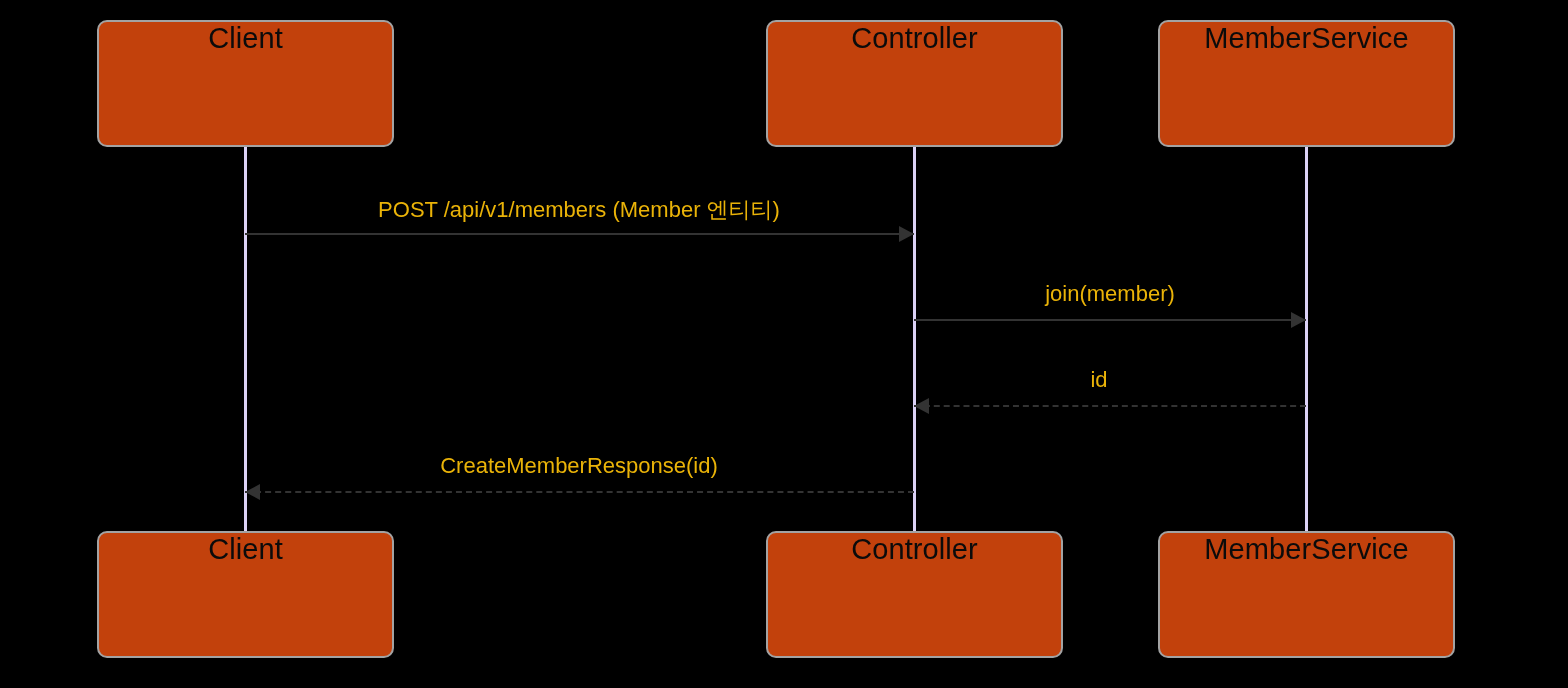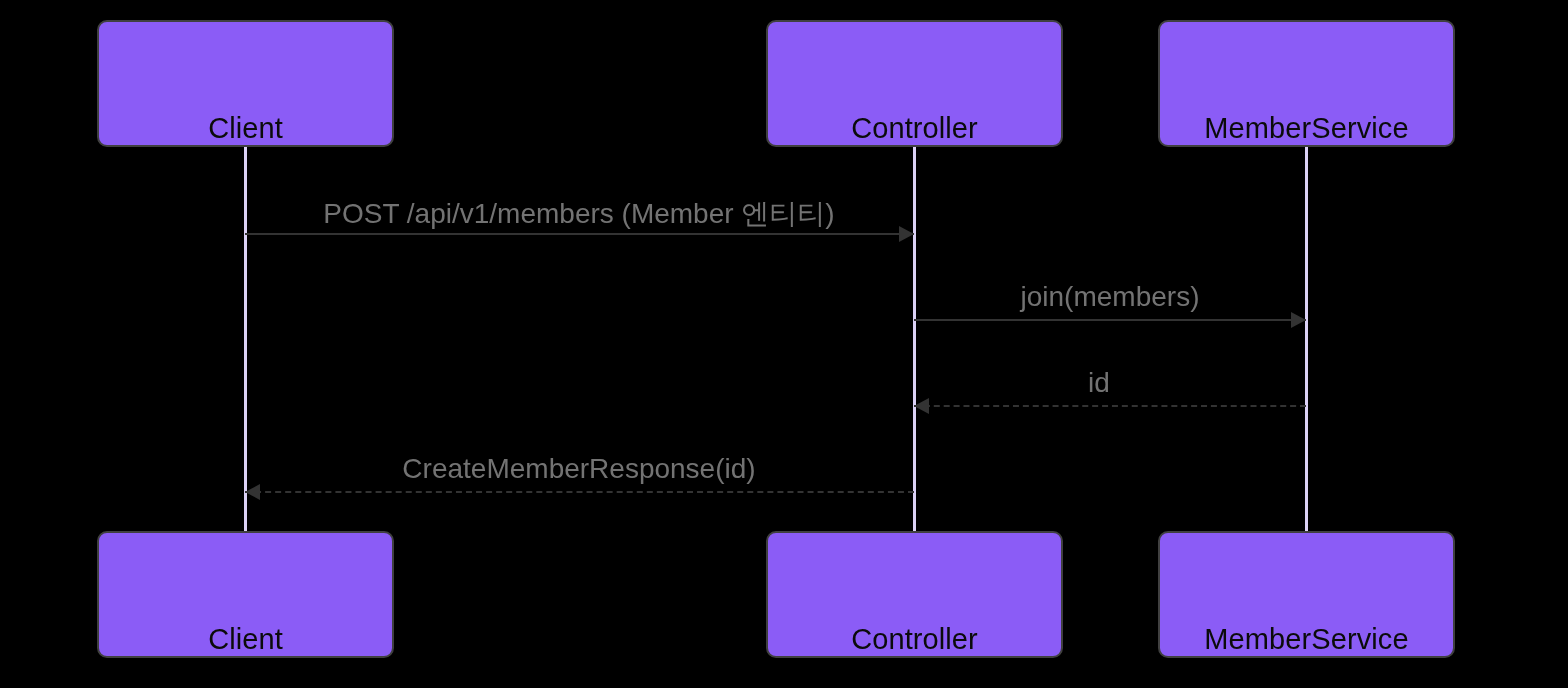--- a/index.html
+++ b/index.html
@@ -12,25 +12,25 @@
     width: 1568px;
     height: 688px;
     background: #000000;
     overflow: hidden;
     font-family: "Liberation Sans", "DejaVu Sans", sans-serif;
   }
   
   .actor-box {
     position: absolute;
     box-sizing: border-box;
-    background: #8b5cf6;
-    border: 2px solid #404040;
+    background: #c2410c;
+    border: 2px solid #a3a3a3;
     border-radius: 10px;
     display: flex;
-    align-items: flex-end;
+    align-items: flex-start;
     justify-content: center;
   }
   .actor-label {
     font-family: "Liberation Sans", "DejaVu Sans", sans-serif;
     font-size: 29px;
     font-weight: 400;
     color: #0b0b0b;
     letter-spacing: 0.1px;
     white-space: nowrap;
   }
@@ -65,22 +65,22 @@
   }
   .msg-head.right {
     border-left: 15px solid #333333;
   }
   .msg-head.left {
     border-right: 15px solid #333333;
   }
   .msg-label {
     position: absolute;
     font-family: "Liberation Sans", "DejaVu Sans", sans-serif;
-    font-size: 28px;
-    color: #737373;
+    font-size: 22px;
+    color: #eab308;
     white-space: nowrap;
     transform: translateX(-50%);
   }
 </style>
 </head>
 <body>
 
 <div id="diagram-root">
 
   <div class="actor-box" style="left:97px; top:20px; width:297px; height:127px;">
@@ -101,21 +101,21 @@
 
   <div class="msg" style="left:245px; top:233px;">
     <div class="msg-line" style="width:669px;"></div>
     <div class="msg-head right" style="left:654px;"></div>
     <div class="msg-label" style="left:334px; top:-38px;">POST /api/v1/members (Member 엔티티)</div>
   </div>
 
   <div class="msg" style="left:914px; top:319px;">
     <div class="msg-line" style="width:392px;"></div>
     <div class="msg-head right" style="left:377px;"></div>
-    <div class="msg-label" style="left:196px; top:-38px;">join(members)</div>
+    <div class="msg-label" style="left:196px; top:-38px;">join(member)</div>
   </div>
 
   <div class="msg" style="left:914px; top:405px;">
     <div class="msg-line dashed" style="width:392px;"></div>
     <div class="msg-head left" style="left:0px;"></div>
     <div class="msg-label" style="left:185px; top:-38px;">id</div>
   </div>
 
   <div class="msg" style="left:245px; top:491px;">
     <div class="msg-line dashed" style="width:669px;"></div>

